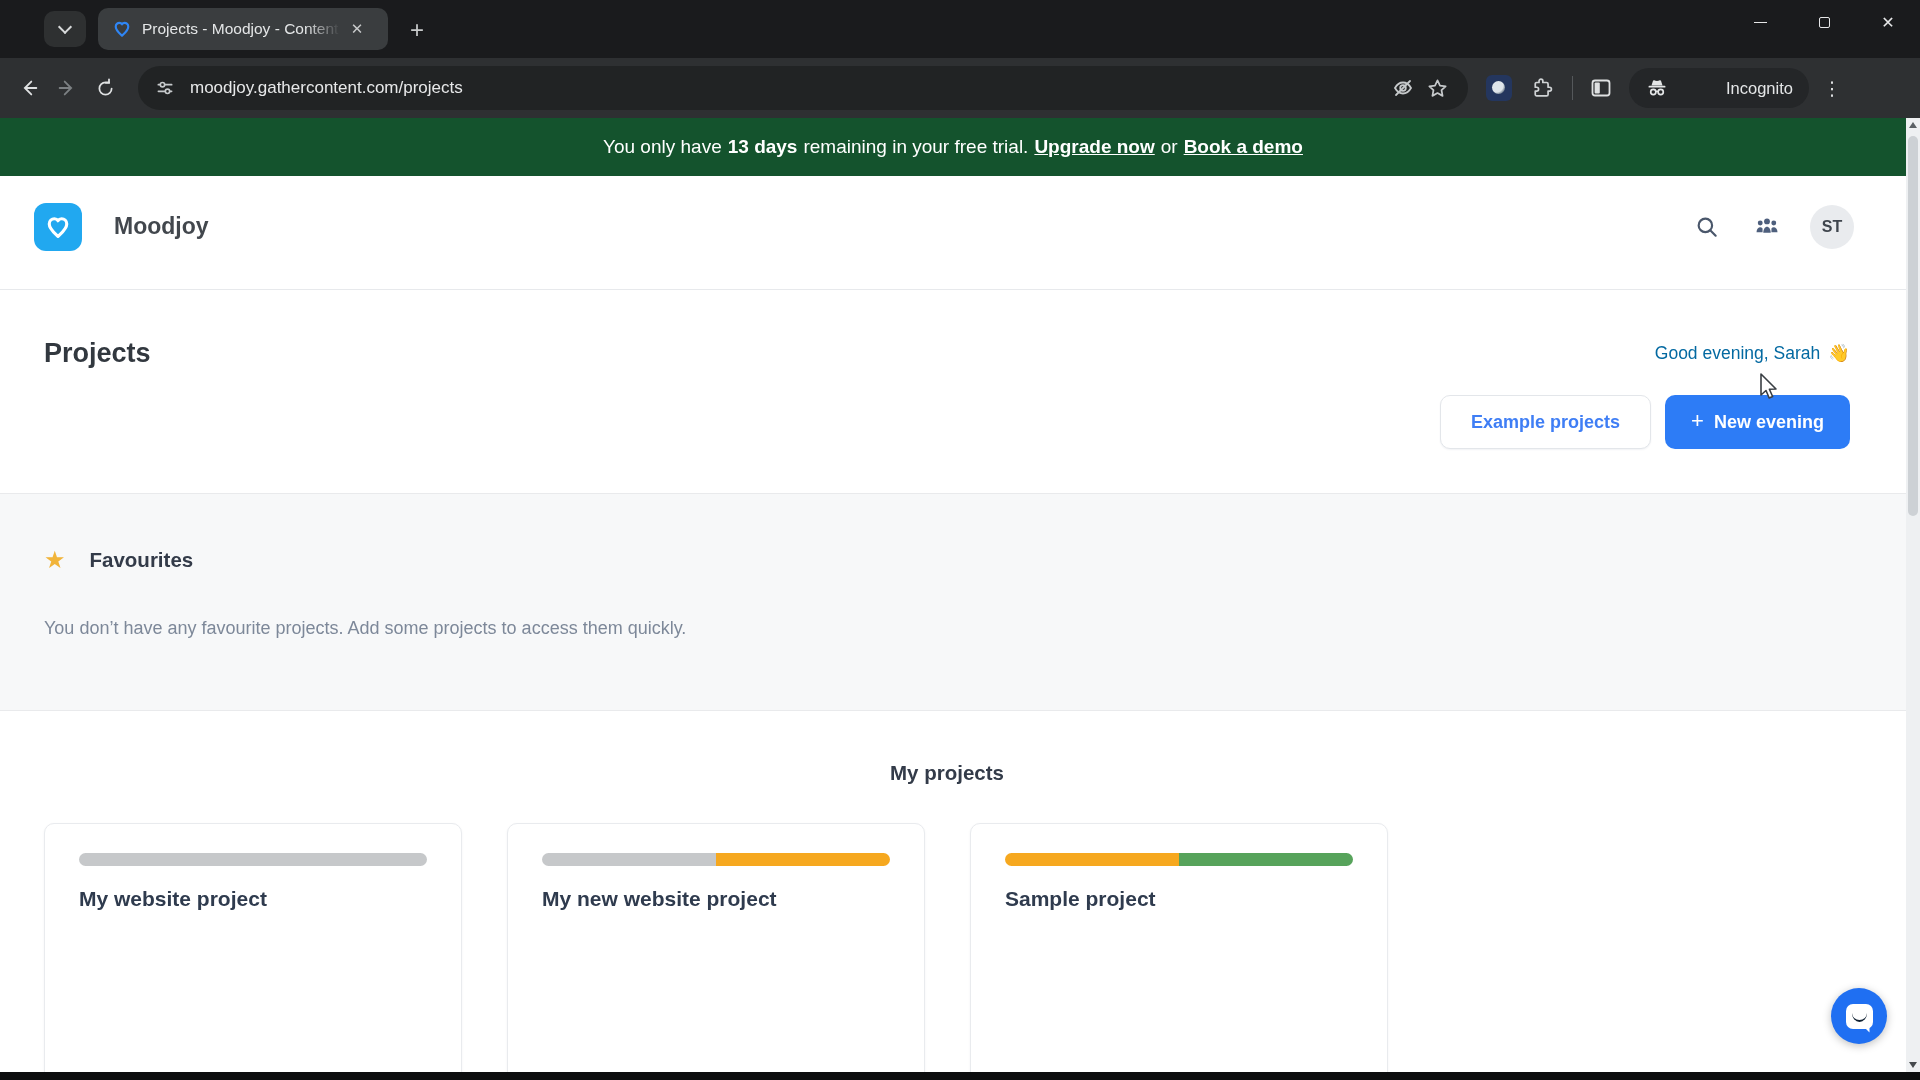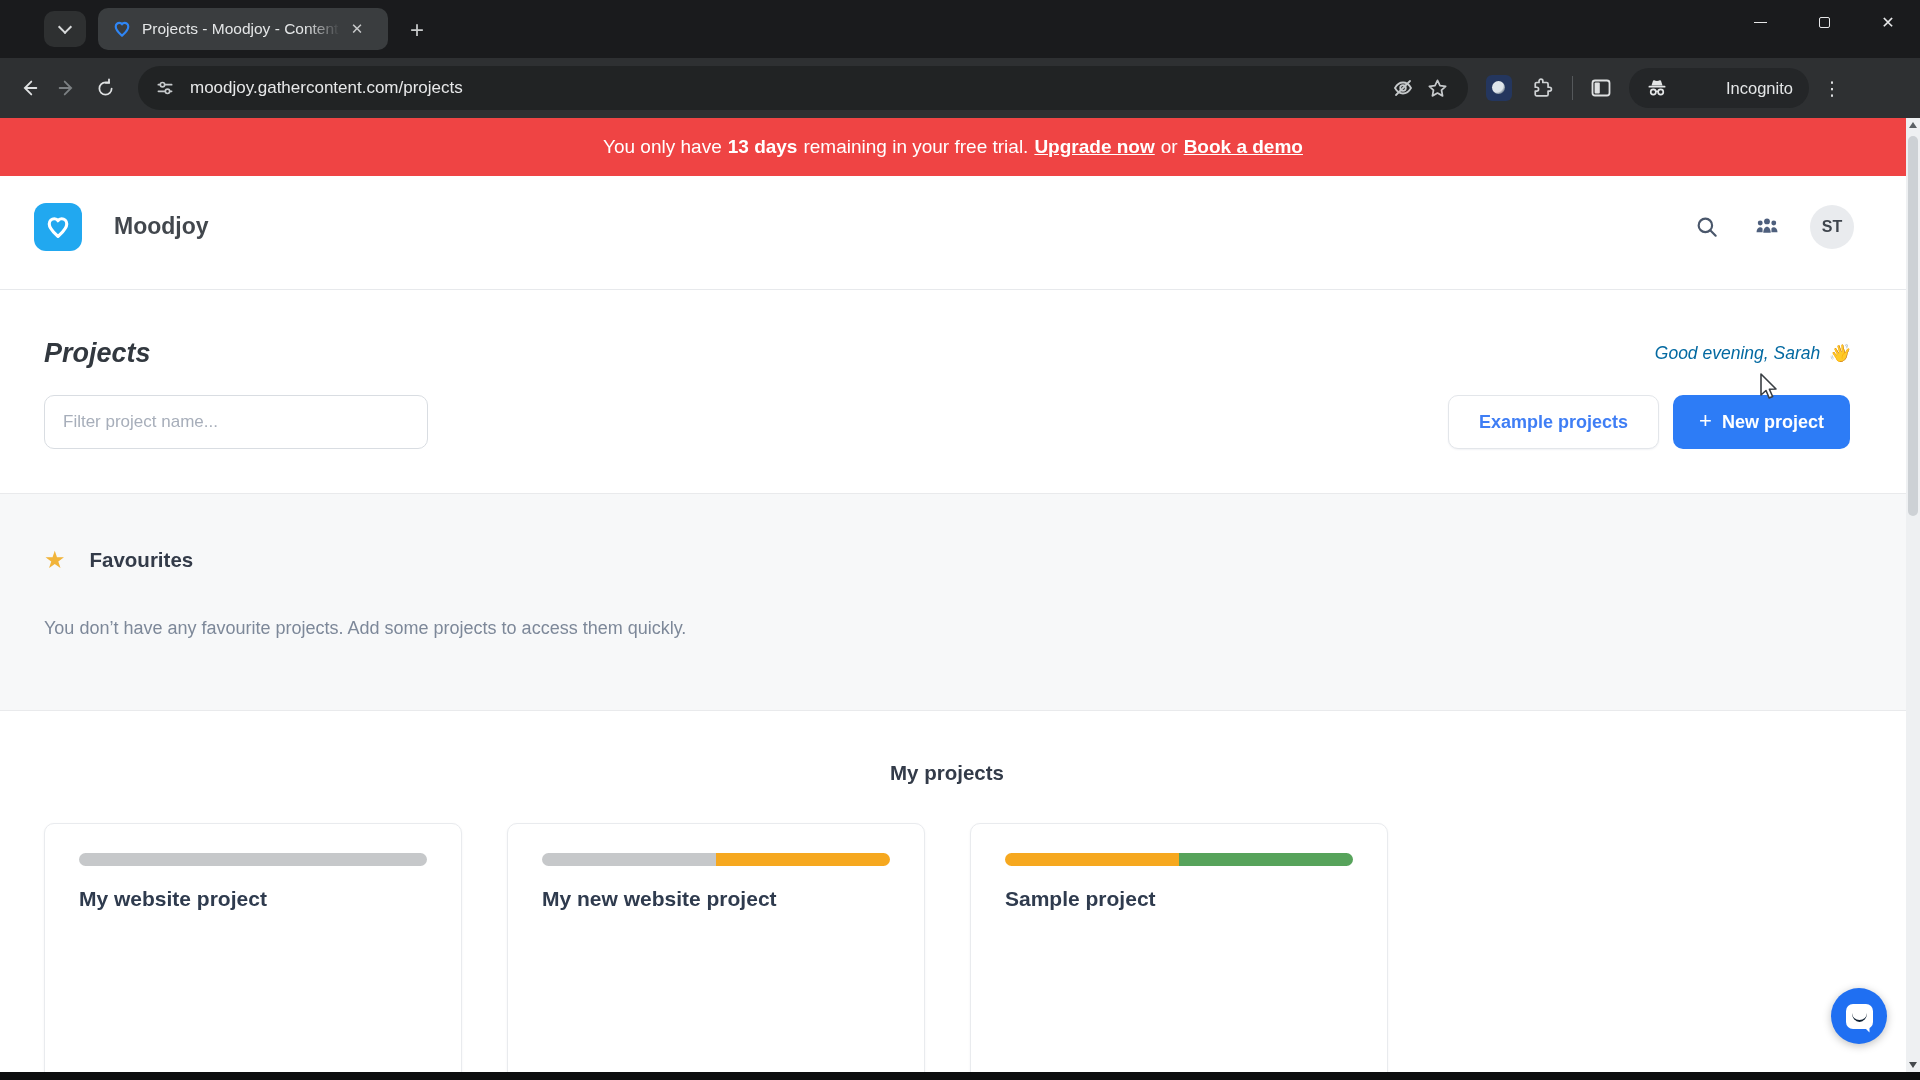--- a/index.html
+++ b/index.html
@@ -45,40 +45,40 @@
   .tb-sep { width:1px; height:24px; background:#55585b; margin:0 16px; }
   .incog-pill { height:40px; background:#242628; border-radius:20px; display:flex; align-items:center;
     padding:0 16px; margin-left:16px;gap:48px; }
   .incog-pill span.lbl { color:#e4e6e7; font-size:16.5px; margin-left:9px; }
   .kebab { color:#e0e2e3; font-size:19px; letter-spacing:0; margin:0 14px 0 12px; width:22px; text-align:center; }
 
   
   .viewport { position:absolute; top:118px; left:0; width:1920px; height:962px; background:#fff; overflow:hidden; }
   .pagearea { position:absolute; top:0; left:0; width:1906px; height:962px; }
 
-  .trial-banner { width:100%; height:58px; background:#ef4444; color:#fff; display:flex;
+  .trial-banner { width:100%; height:58px; background:#14532d; color:#fff; display:flex;
     align-items:center; justify-content:center; font-size:19px; }
   .trial-banner b { font-weight:700; margin:0 6px; }
   .trial-banner .pre { margin-right:0; }
   .trial-banner .mid { margin-right:6px; }
   .trial-banner a { color:#fff; font-weight:700; text-decoration:underline; cursor:pointer; }
   .trial-banner .or { margin:0 6px; }
 
   .site-header { height:114px; border-bottom:1px solid #e7e9ec; display:flex; align-items:center;
     padding:0 52px 12px 34px; background:#fff; }
   .logo-sq { width:48px; height:48px; border-radius:12px; background:#21a8f0; display:flex;
     align-items:center; justify-content:center; }
   .brand { font-size:23px; font-weight:600; color:#42474d; margin-left:32px; }
   .hdr-right { margin-left:auto; display:flex; align-items:center; gap:26px; }
   .hdr-ic { width:34px; height:34px; display:flex; align-items:center; justify-content:center; }
   .avatar { width:44px; height:44px; border-radius:50%; background:#e9ebee; color:#3f454d; font-weight:600;
     font-size:16px; display:flex; align-items:center; justify-content:center; }
 
   .content-top { padding:48px 56px 0 44px; }
-  .row1 { display:flex; align-items:center;font-style:italic; }
+  .row1 { display:flex; align-items:center; }
   .page-title { font-size:27px; font-weight:700; color:#32383f; }
   .greeting { margin-left:auto; color:#0369a1; font-size:17.5px; display:flex; align-items:center; gap:8px; }
   .row2 { display:flex; align-items:center; margin-top:26px; padding-bottom:44px; }
   .filter-input { width:384px; height:54px; border:1px solid #d9dde2; border-radius:10px; font-size:17px;
     padding:0 18px; color:#333; outline:none; font-family:"Liberation Sans", sans-serif; }
   .filter-input::placeholder { color:#a7aeba; }
   .row2-btns { margin-left:auto; display:flex; gap:14px; }
   .btn-secondary { height:54px; padding:12px 30px; background:#fff; border:1px solid #e3e6ea; border-radius:10px;
     color:#3f7ef5; font-size:18px; font-weight:600; display:flex; align-items:center;
     box-shadow:0 1px 2px rgba(20,40,80,.06); cursor:pointer; }
@@ -259,26 +259,25 @@
 
     <div class="content-top">
       <div class="row1">
         <h1 class="page-title">Projects</h1>
         <div class="greeting">
           <span>Good evening, Sarah</span>
           <span>👋</span>
         </div>
       </div>
       <div class="row2">
-        <input class="filter-input" placeholder="Filter project name..." style="">
         <div class="row2-btns">
           <button class="btn-secondary">Example projects</button>
           <button class="btn-primary">
             <span class="plus">+</span>
-            <span>New project</span>
+            <span>New evening</span>
           </button>
         </div>
       </div>
     </div>
 
     <div class="fav-band">
       <div class="fav-head">
         <span class="fav-star">★</span>
         <span class="section-title">Favourites</span>
       </div>

